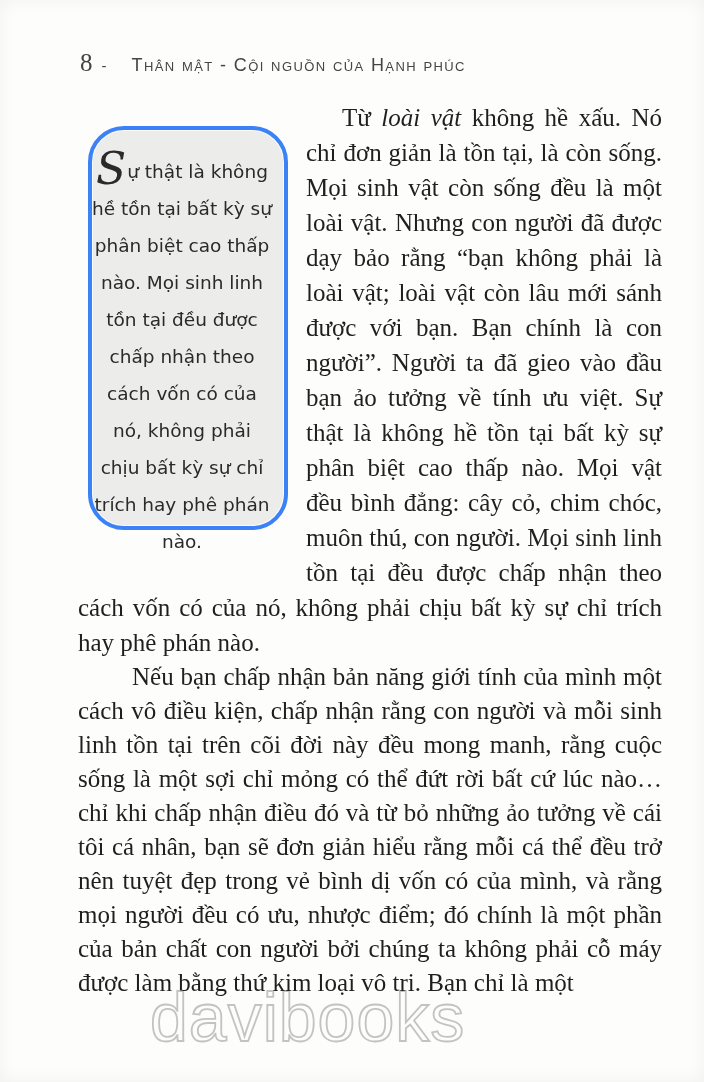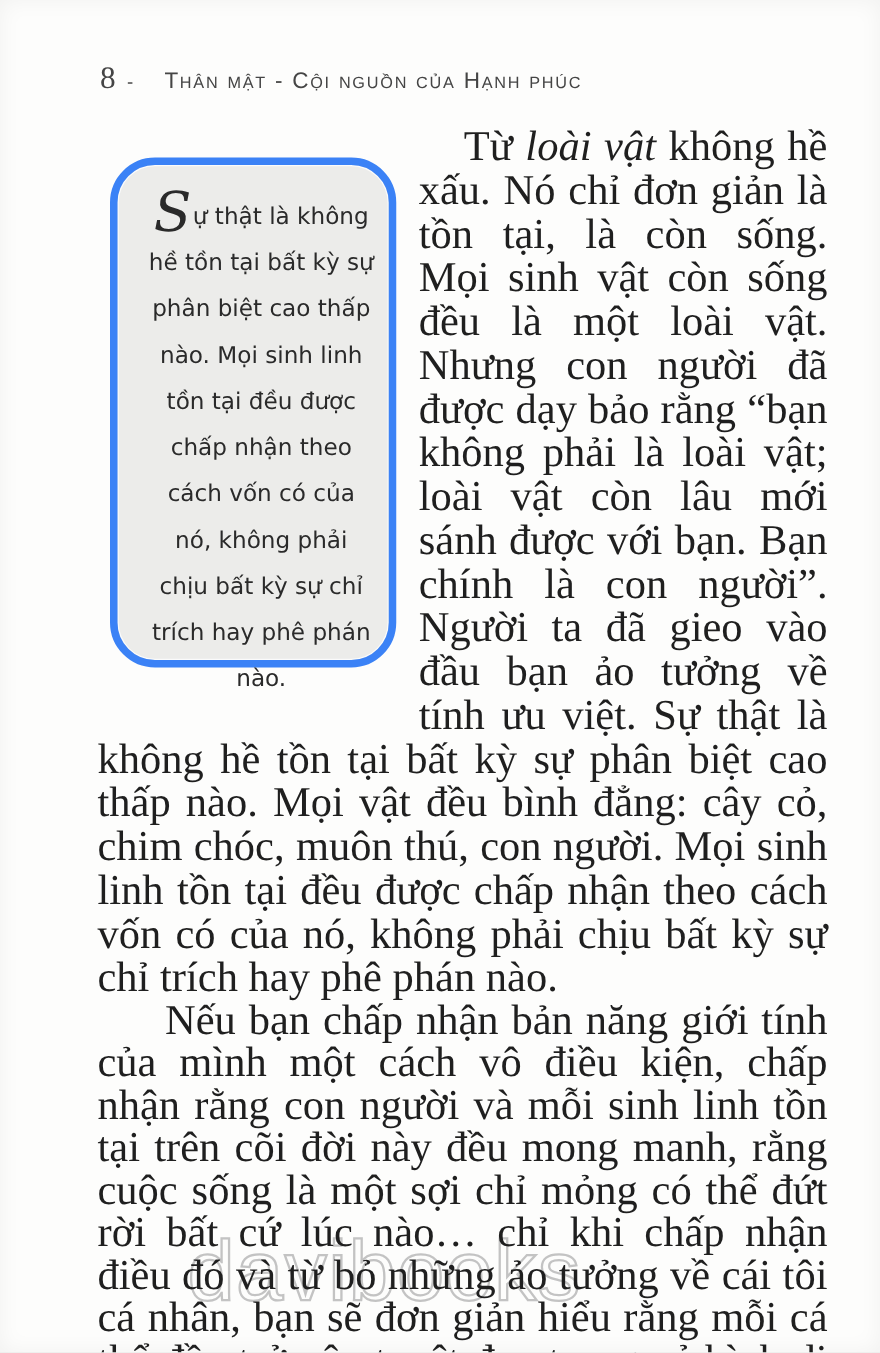--- a/index.html
+++ b/index.html
@@ -31,34 +31,34 @@
     font-variant:small-caps;
     font-size:18px; letter-spacing:1.4px;margin-left:16px;
   }
 
   
   .content {
     position:absolute; left:78px; top:100px; width:584px; z-index:1;
     text-align:justify;
   }
   .paragraph {
-    font-size:34px; line-height:35px; margin:0;
+    font-size:25px; line-height:35px; margin:0;
   }
   .paragraph.p1 { text-indent:36px; }
   .paragraph.p2 { text-indent:54px; line-height:34px; }
   .italic { font-style:italic; }
 
   
   .quote-box {
     float:left;
     width:180px; height:356px;
     margin:26px 18px 30px 10px;
-    padding:20px 12px 20px 25px;
+    padding:20px 12px 20px 0;
     background:#ececea;
-    border:6px solid #3b82f6;
+    border:4px solid #3b82f6;
     border-radius:36px;
     box-shadow:0 0 0 1px rgba(255,255,255,0.8) inset;
     font-family:"DejaVu Sans", sans-serif;
     font-size:18.5px; line-height:37px;
     color:#2a2a2a;
     text-align:center;
     text-indent:0;
   }
   .quote-initial {
     font-family:"DejaVu Serif", serif;

